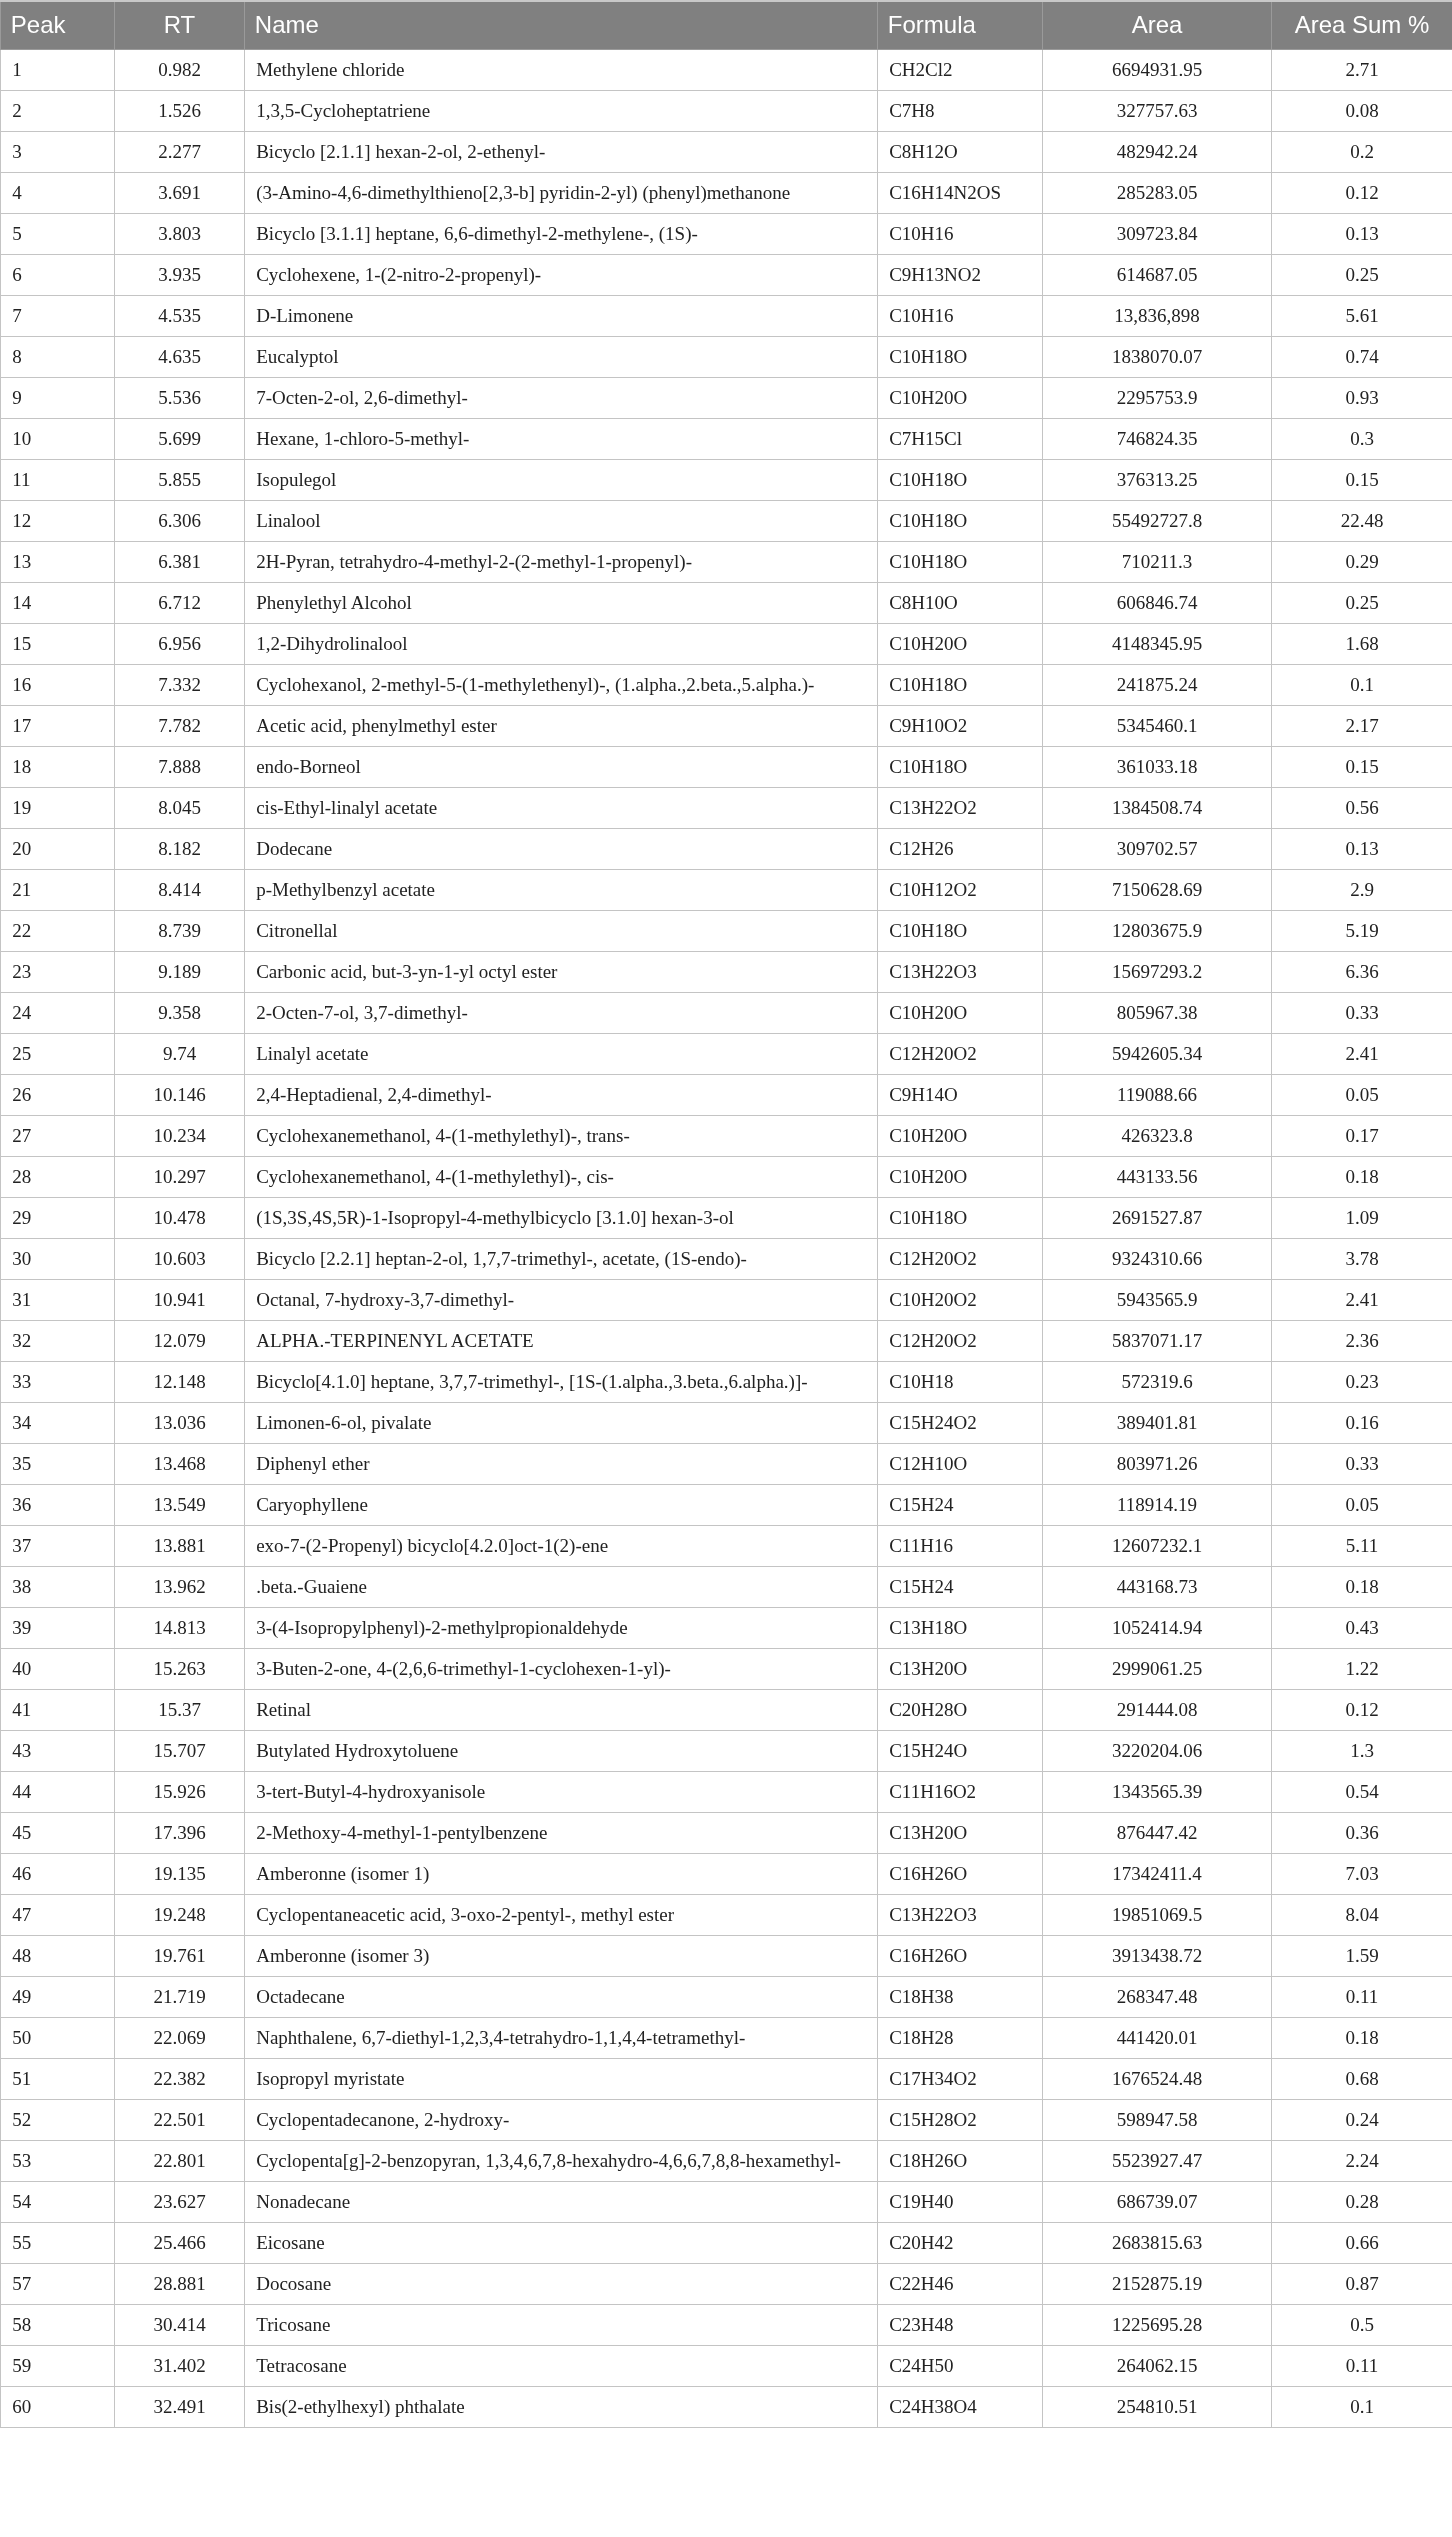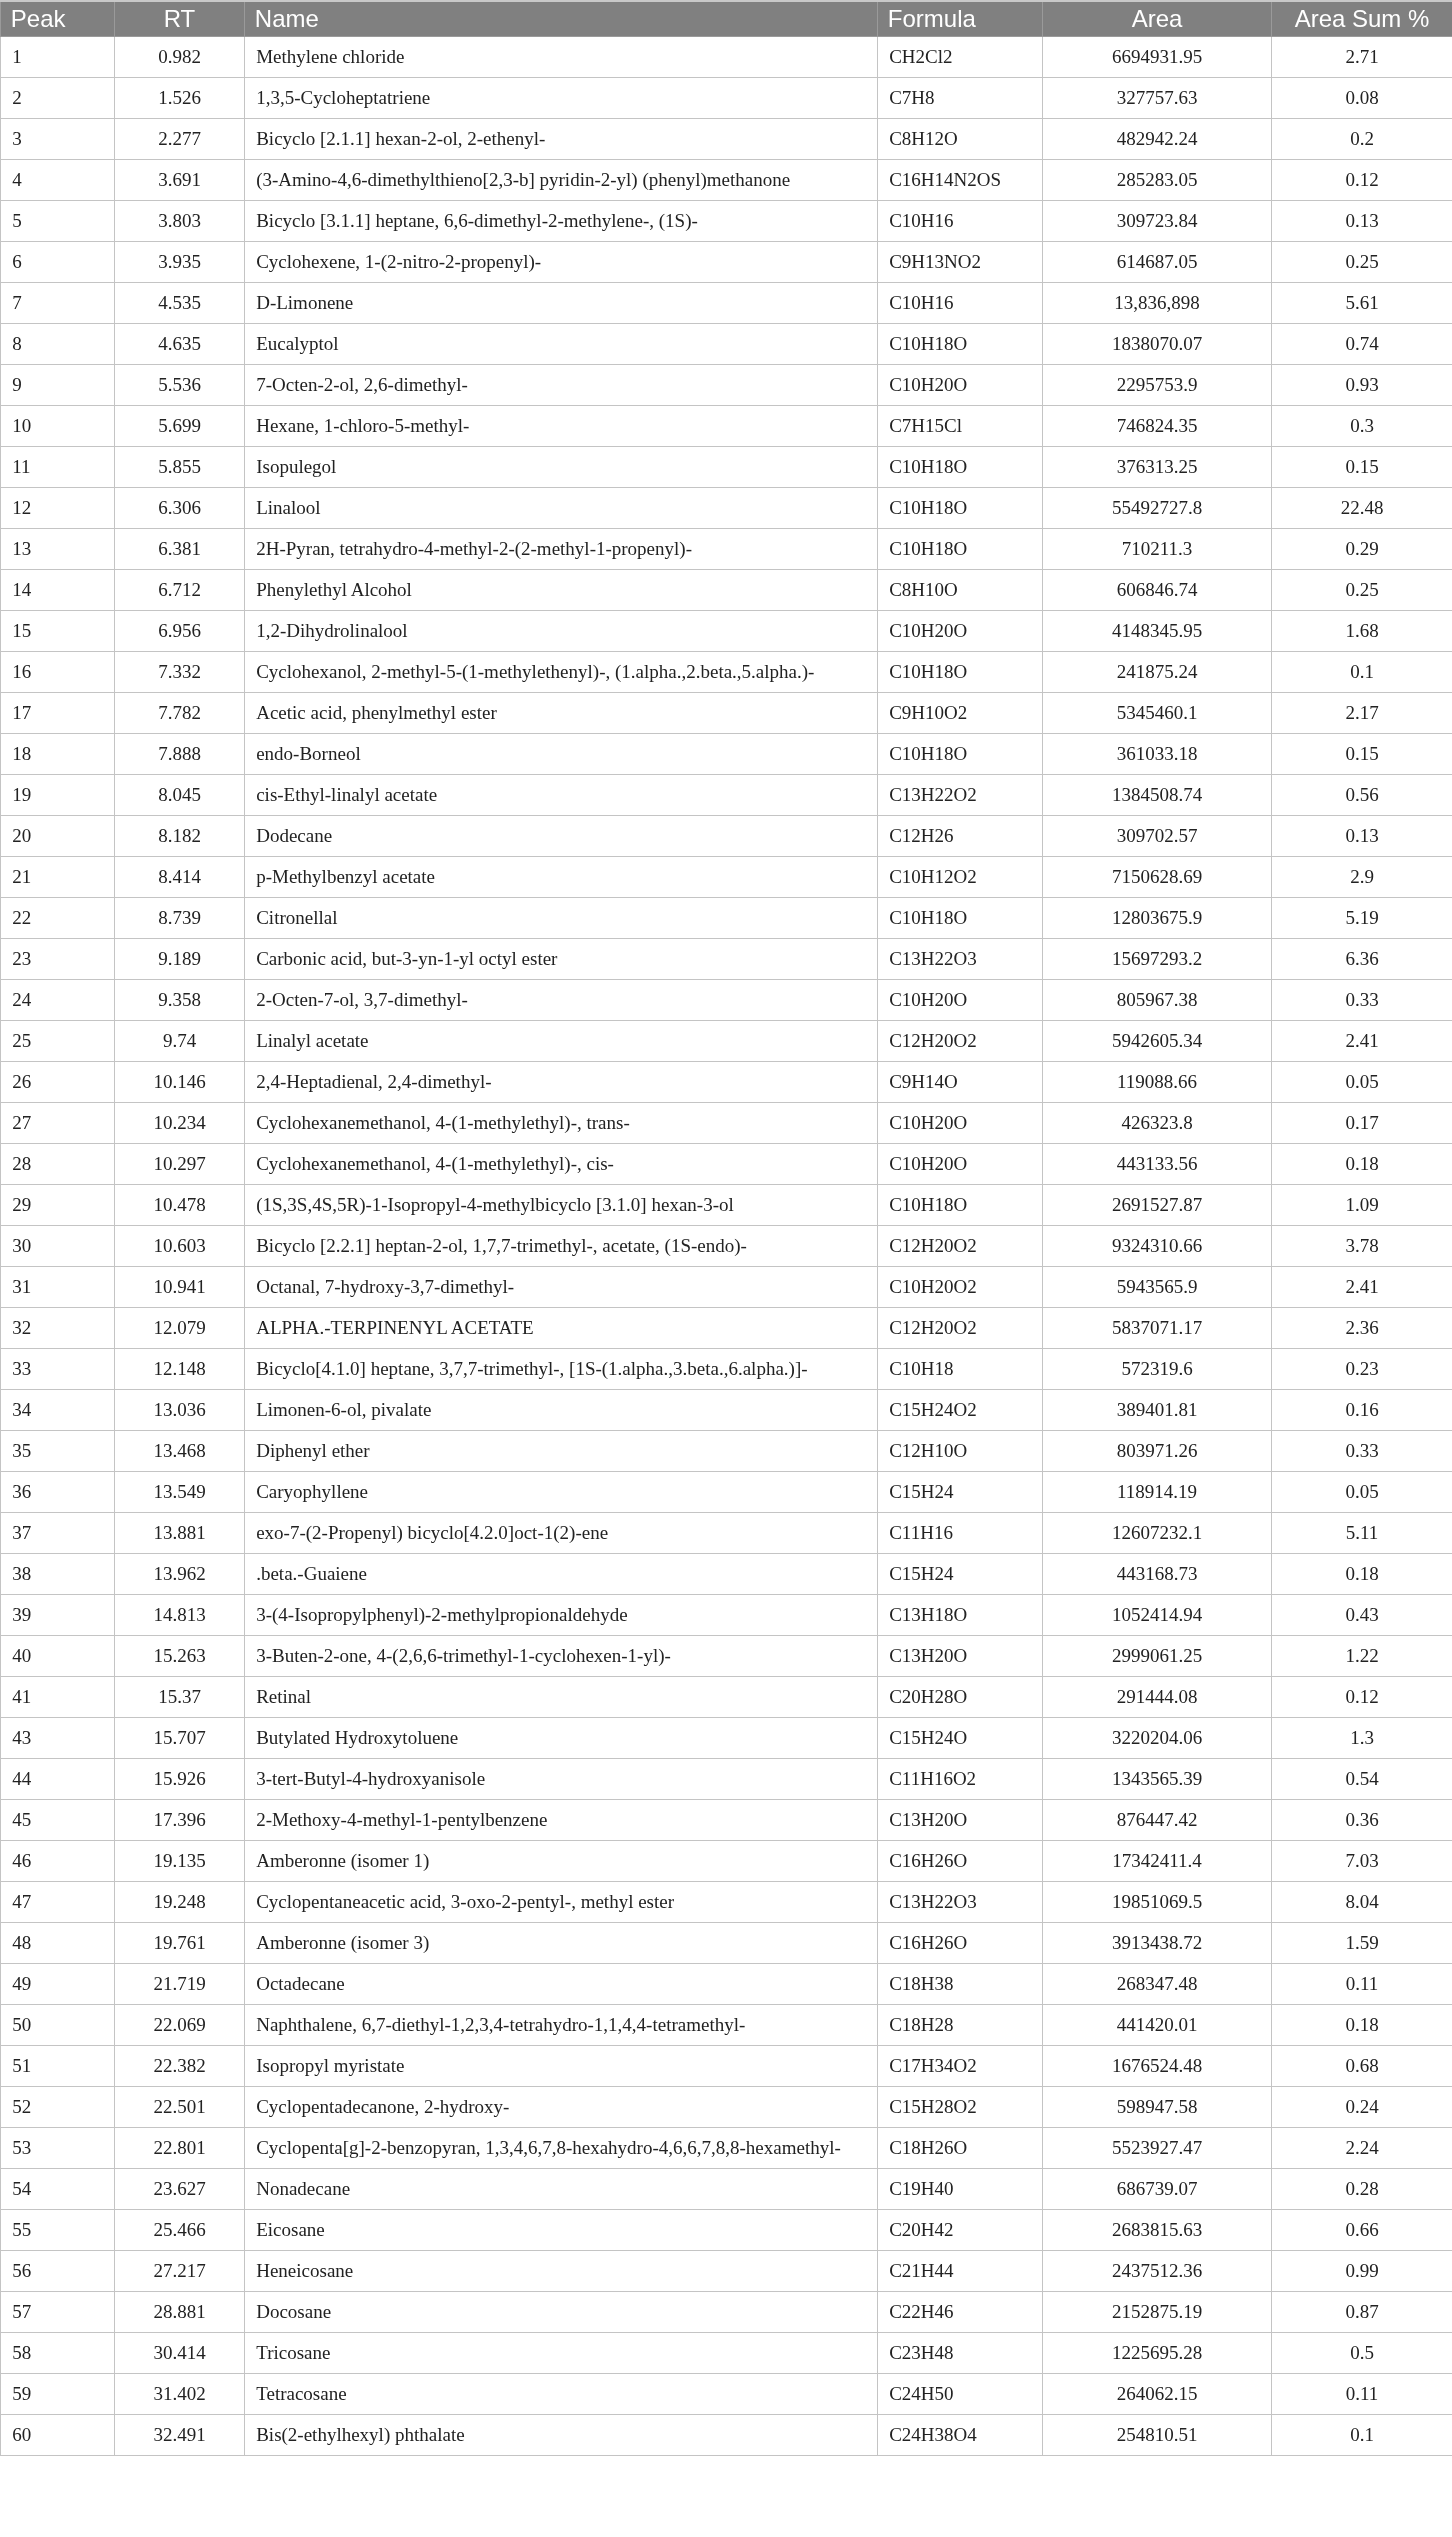--- a/index.html
+++ b/index.html
@@ -10,21 +10,21 @@
     table-layout: fixed;
     font-family: "Liberation Serif", "DejaVu Serif", serif;
     color: #222222;
   }
   col.c-peak { width: 114px; }
   col.c-rt { width: 130px; }
   col.c-name { width: 633px; }
   col.c-formula { width: 165px; }
   col.c-area { width: 229px; }
   col.c-pct { width: 181px; }
-  thead tr { height: 35px; }
+  thead tr { height: 48px; }
   th {
     background: #808080;
     color: #ffffff;
     font-family: "Liberation Sans", "DejaVu Sans", sans-serif;
     font-weight: normal;
     font-size: 24px;
     border: 1.4px solid #9a9a9a;
     border-top: 2.8px solid #c8c8c8;
     padding: 0 9.8px;
   }
@@ -488,28 +488,20 @@
       </tr>
       <tr>
         <td class="left">55</td>
         <td class="center">25.466</td>
         <td class="left">Eicosane</td>
         <td class="left">C20H42</td>
         <td class="center">2683815.63</td>
         <td class="center">0.66</td>
       </tr>
       <tr>
-        <td class="left">56</td>
-        <td class="center">27.217</td>
-        <td class="left">Heneicosane</td>
-        <td class="left">C21H44</td>
-        <td class="center">2437512.36</td>
-        <td class="center">0.99</td>
-      </tr>
-      <tr>
         <td class="left">57</td>
         <td class="center">28.881</td>
         <td class="left">Docosane</td>
         <td class="left">C22H46</td>
         <td class="center">2152875.19</td>
         <td class="center">0.87</td>
       </tr>
       <tr>
         <td class="left">58</td>
         <td class="center">30.414</td>

